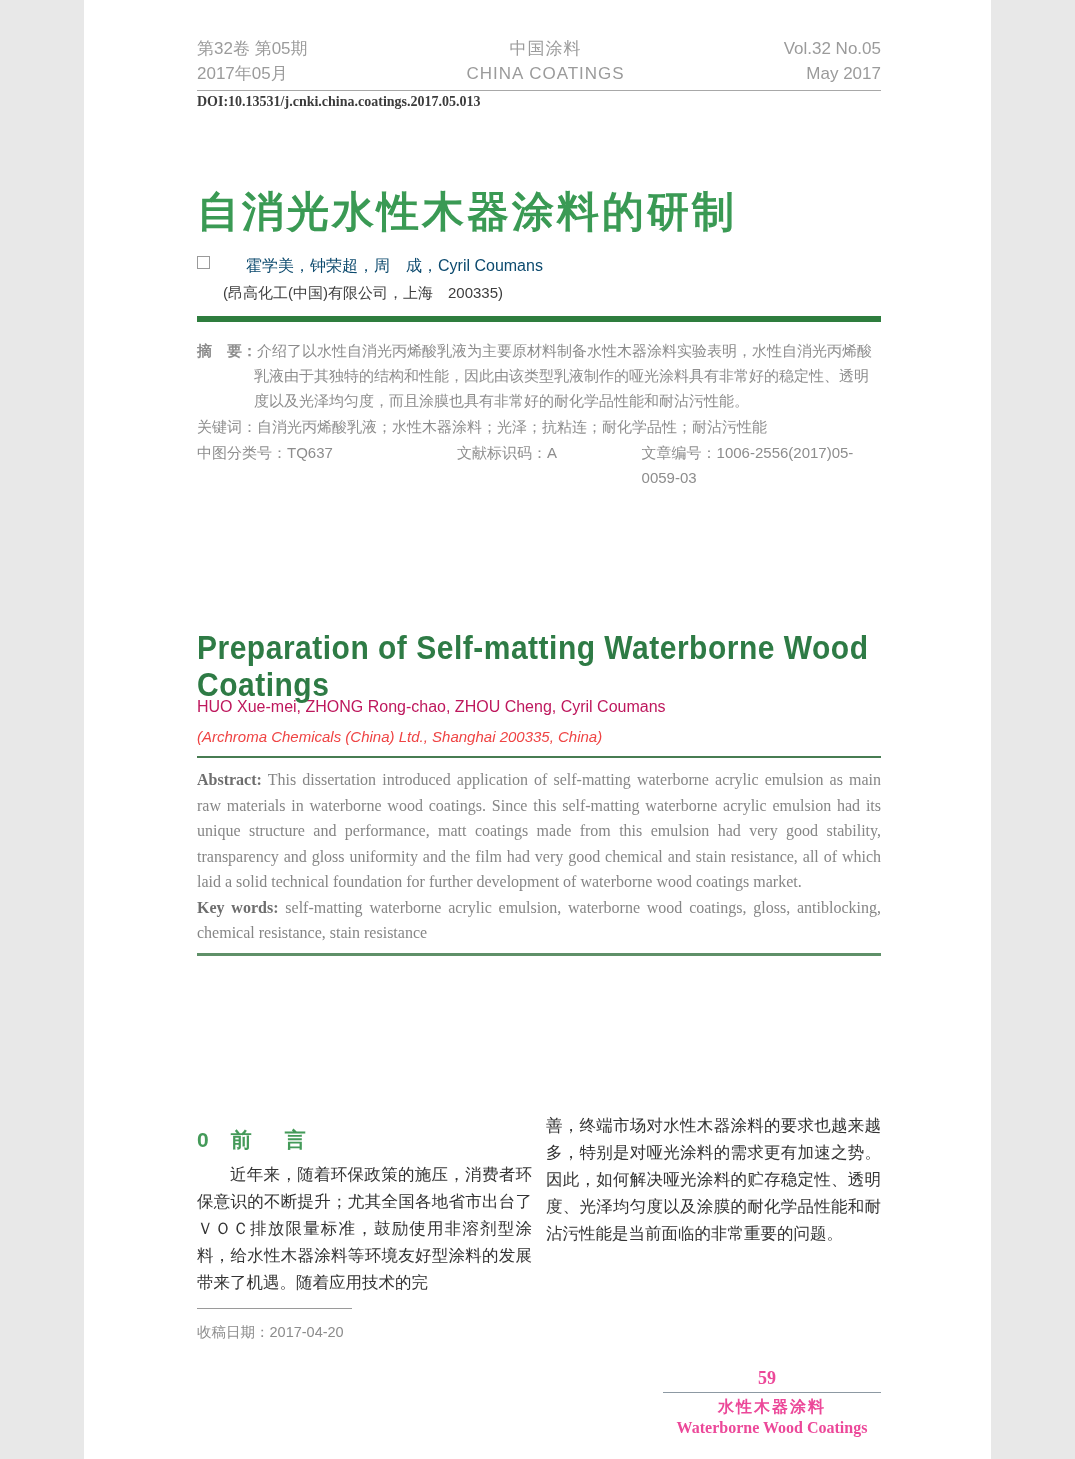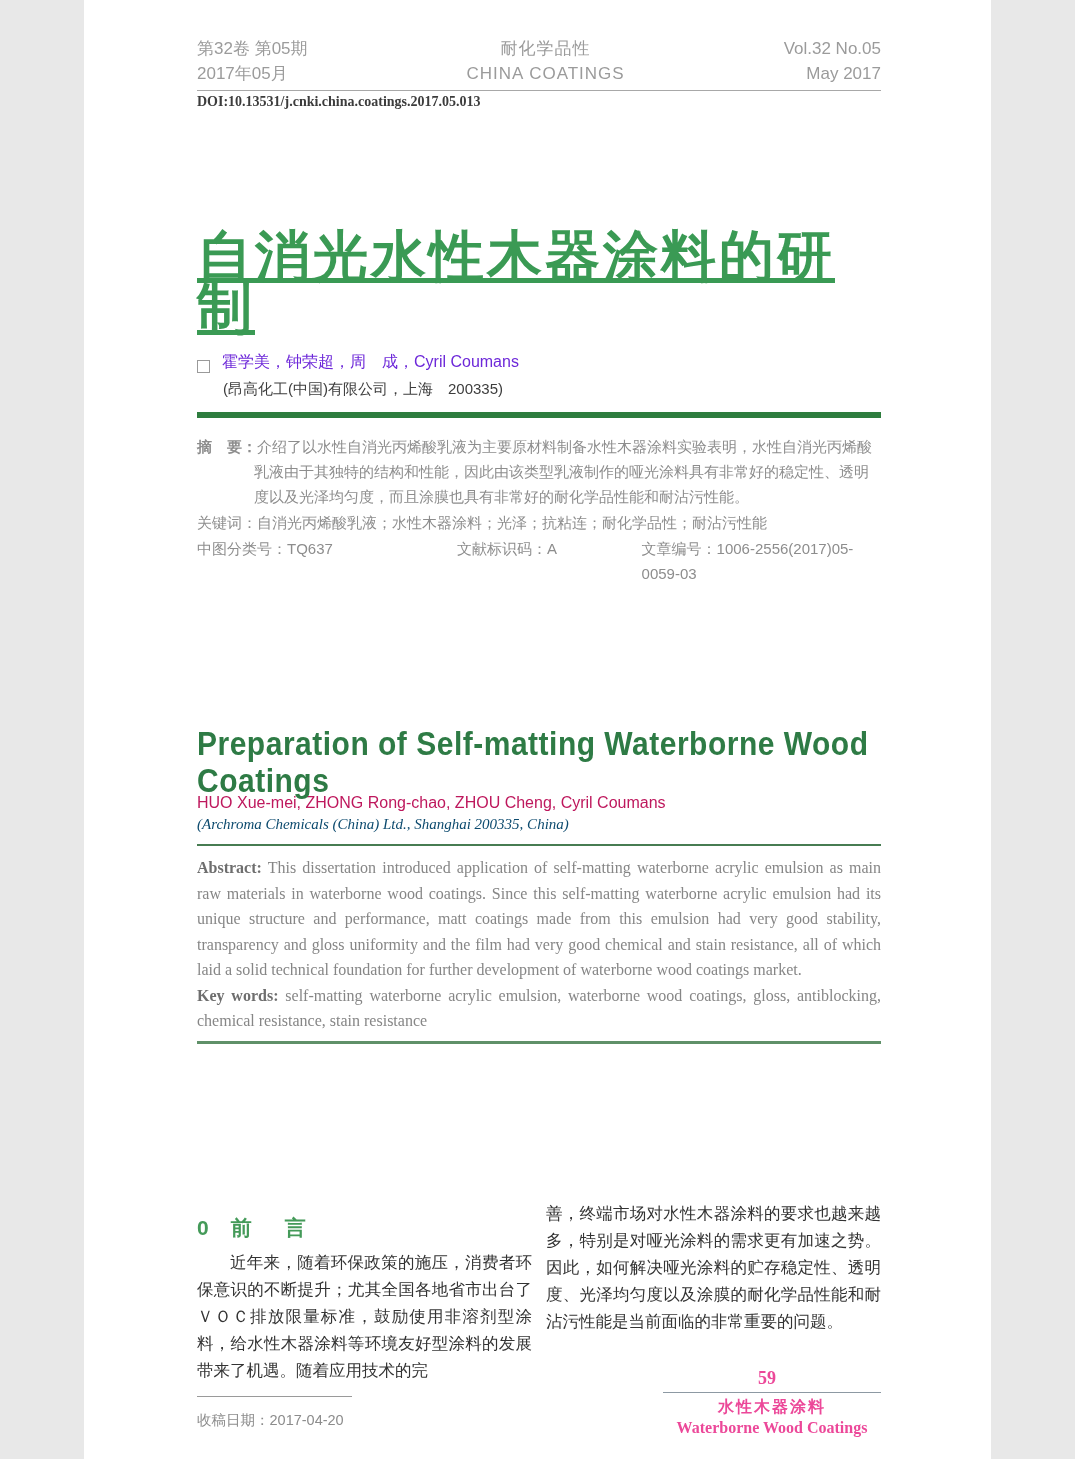--- a/index.html
+++ b/index.html
@@ -27,30 +27,30 @@
   .jheader .col-c { text-align:center; letter-spacing:1px; }
   .jheader .col-r { text-align:right; }
   .doi-line {
     padding-top:3px;
     font-family:"Liberation Serif", serif;
     font-weight:bold; font-size:14px; color:#3c3c3c;
   }
 
   
   .cn-title {
-    margin-top:120px;
-    font-family:"Liberation Sans", sans-serif;
-    font-weight:900; font-size:55px; letter-spacing:3px;
-    color:#3a9a54; line-height:52px;text-decoration:underline;
+    margin-top:76px;
+    font-family:"Liberation Sans", sans-serif;
+    font-weight:900; font-size:42px; letter-spacing:3px;
+    color:#3a9a54; line-height:52px;
   }
   .cn-authors {
     margin-top:18px;
-    font-size:16px; color:#6d28d9;
-    font-family:"Liberation Sans", sans-serif;
-    display:flex; align-items:flex-end;
+    font-size:16px; color:#0c4a6e;
+    font-family:"Liberation Sans", sans-serif;
+    display:flex; align-items:flex-start;gap:24px;
   }
   .author-square {
     display:inline-block; width:13px; height:13px;
     border:1px solid #9a9a9a; margin-right:12px; flex:0 0 auto;
   }
   .cn-affil {
     margin-top:7px; padding-left:26px;
     font-size:15px; color:#3d3d3d;
     font-family:"Liberation Sans", sans-serif;
   }
@@ -74,22 +74,22 @@
     margin-top:140px;
     font-family:"Liberation Sans", sans-serif;
     font-weight:bold; font-size:30px; letter-spacing:0.5px;
     color:#2e7b45; transform:scaleY(1.08); transform-origin:left top;
   }
   .en-authors {
     font-size:16px; color:#be185d;
     font-family:"Liberation Sans", sans-serif;
   }
   .en-affil {
-    margin-top:4px; font-size:15px; font-style:italic; color:#0c4a6e;
-    font-family:Liberation Serif, serif;
+    margin-top:12px; font-size:15px; font-style:italic; color:#ef4444;
+    font-family:Liberation Sans, sans-serif;
   }
   .green-line-thin { margin-top:11px; height:2px; background:#477c52; }
   .en-abstract {
     margin-top:9px;
     font-family:"Liberation Serif", serif;
     font-size:16px; line-height:25.5px; color:#868686;
     text-align:justify;
   }
   .en-abstract b { color:#6e6e6e; }
   .green-line-mid { margin-top:7px; height:3px; background:#5f9068; }
@@ -136,21 +136,21 @@
 
 <div class="page">
   <div class="content">
 
     <div class="jheader">
       <div class="col-l">
         <div>第32卷 第05期</div>
         <div>2017年05月</div>
       </div>
       <div class="col-c">
-        <div>耐化学品性</div>
+        <div>中国涂料</div>
         <div>CHINA COATINGS</div>
       </div>
       <div class="col-r">
         <div>Vol.32 No.05</div>
         <div>May 2017</div>
       </div>
     </div>
     <div class="doi-line">DOI:10.13531/j.cnki.china.coatings.2017.05.013</div>
 
     <h1 class="cn-title">自消光水性木器涂料的研制</h1>

